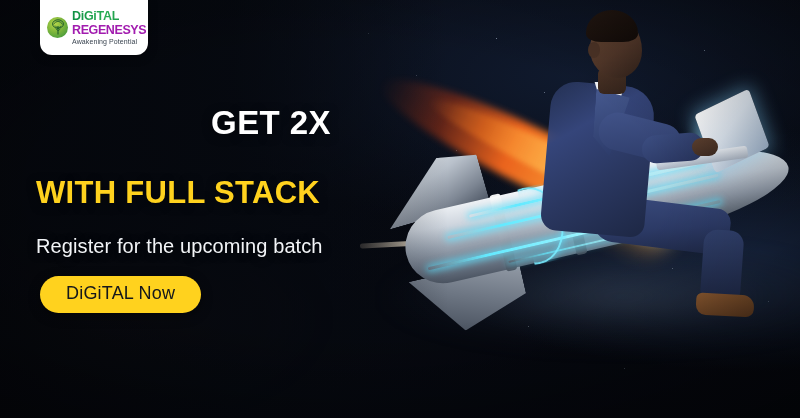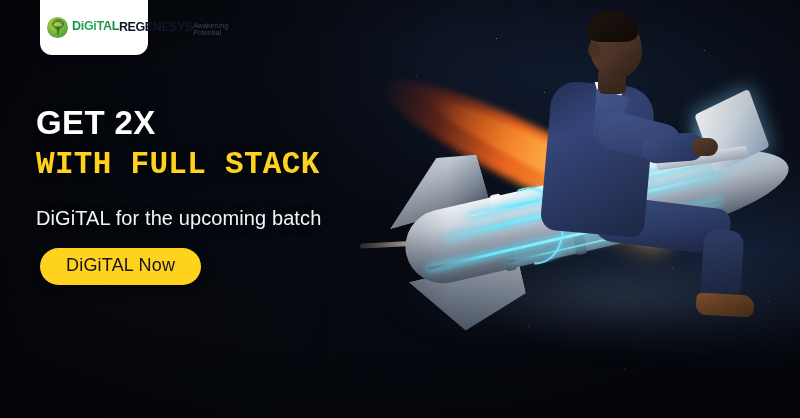--- a/index.html
+++ b/index.html
@@ -280,58 +280,58 @@
     width:21px; height:21px; flex:0 0 21px;
     border-radius:50%;
     background:radial-gradient(circle at 38% 32%, #b6d64a 0%, #7cb53b 45%, #2f8f3e 100%);
     overflow:hidden;
   }
   .logo-mark .tree{
     position:absolute; left:50%; top:46%;
     transform:translate(-50%,-50%);
     width:15px; height:16px;
   }
-  .logo-text{ display:flex; flex-direction:row; line-height:1; }
+  .logo-text{ display:flex; flex-direction:column; line-height:1; }
   .logo-l1{
     font-size:12.5px; font-weight:bold; letter-spacing:-0.3px;
     color:#12a04a;
     background:linear-gradient(90deg,#0f8f43 0%, #27ad52 45%, #0d7f3c 100%);
     -webkit-background-clip:text; background-clip:text; color:transparent;
   }
   .logo-l2{
     font-size:12.5px; font-weight:bold; letter-spacing:-0.4px;
-    color:#0f172a; margin-top:1px;
+    color:#a21caf; margin-top:1px;
   }
   .logo-l3{
     font-size:7px; font-weight:normal; letter-spacing:.1px;
     color:#3a4450; margin-top:2px;
   }
 
   
   .copy{
     position:absolute; left:36px; top:104px;
     width:470px;
   }
   .h-white{
     color:#ffffff;
     font-size:33px;
     font-weight:bold;
     letter-spacing:.4px;
     line-height:1.18;
     text-shadow:0 2px 10px rgba(0,0,0,.55);
+    text-align:center;
   }
   .h-yellow{
     color:#ffd21e;
     font-size:31px;
     font-weight:bold;
     letter-spacing:.3px;
     line-height:1.16;
-    margin-top:4px;
+    margin-top:32px;
     text-shadow:0 2px 10px rgba(0,0,0,.5);
-    font-family:Liberation Mono, monospace;
   }
   .sub{
     color:#f2f4f7;
     font-size:20px;
     font-weight:normal;
     letter-spacing:.1px;
     margin-top:24px;
     text-shadow:0 1px 8px rgba(0,0,0,.6);
   }
   .cta{
@@ -438,17 +438,17 @@
     </div>
   </div>
 
   <div class="copy">
     <div class="h-white">
       <div>GET 2X</div>
     </div>
     <div class="h-yellow">
       <div>WITH FULL STACK</div>
     </div>
-    <div class="sub">DiGiTAL for the upcoming batch</div>
+    <div class="sub">Register for the upcoming batch</div>
     <button class="cta">DiGiTAL Now</button>
   </div>
 
 </div>
 
 </body></html>

